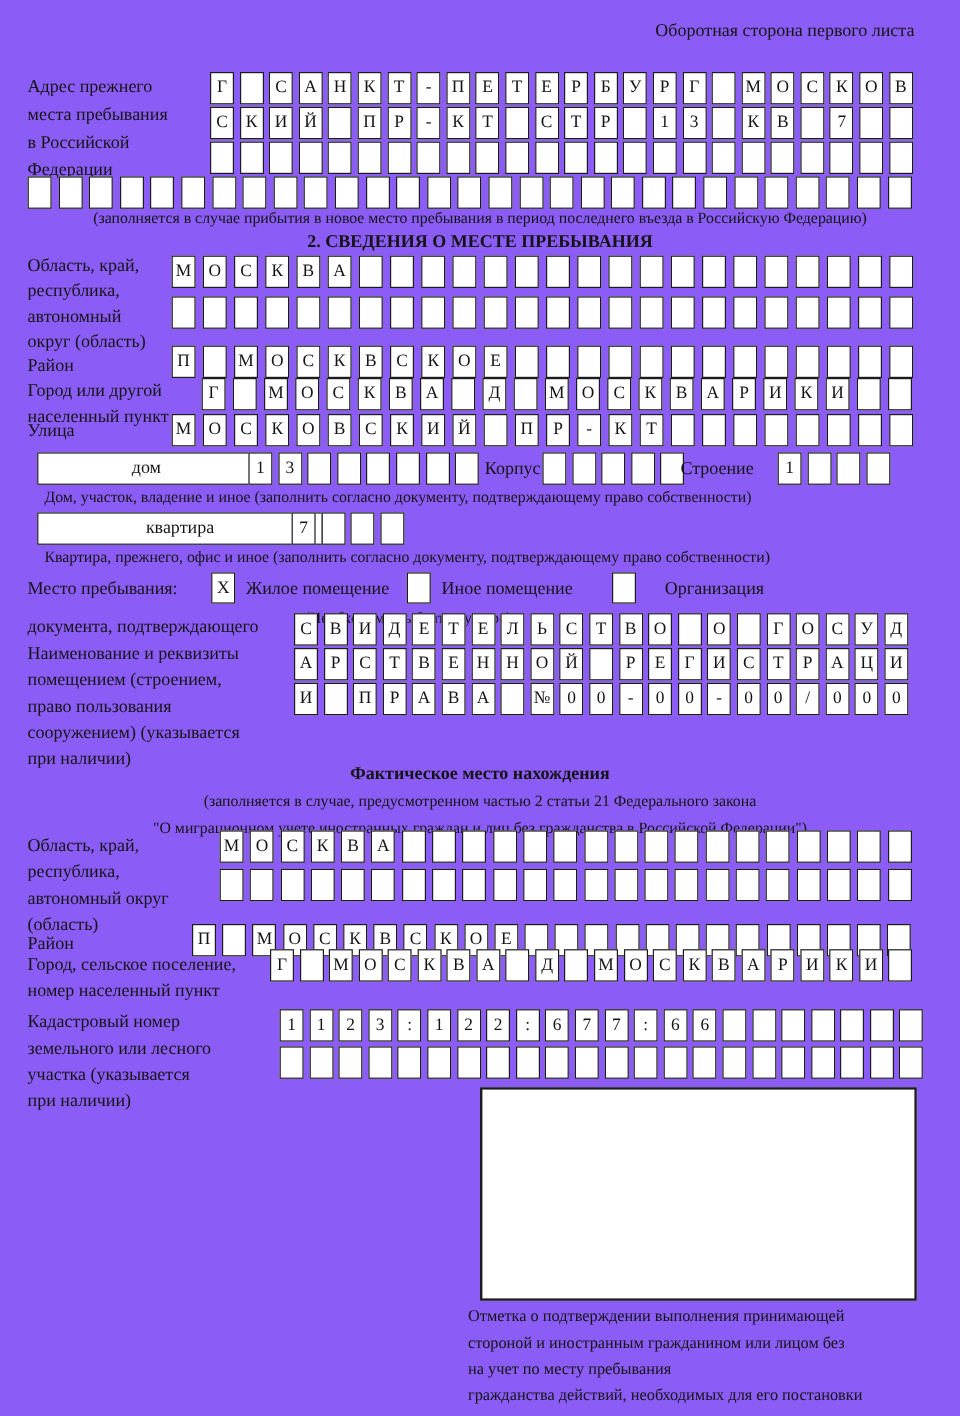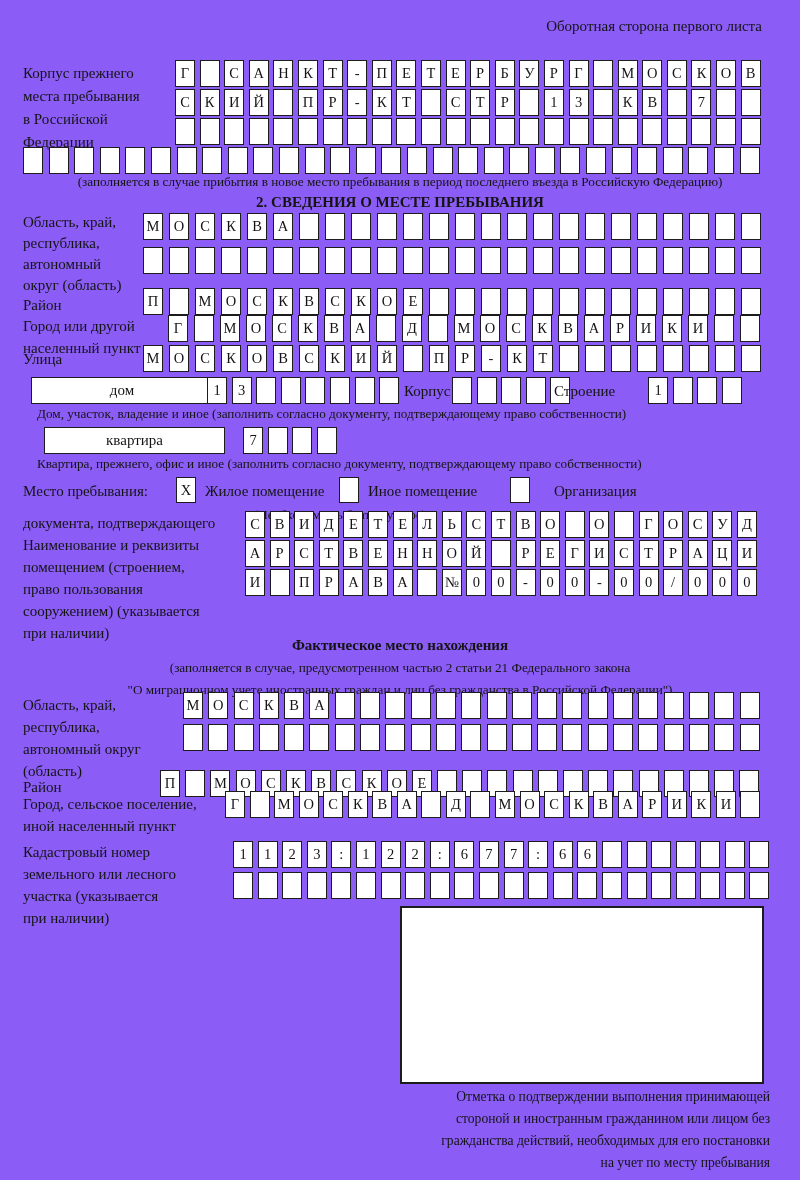--- a/index.html
+++ b/index.html
@@ -11,31 +11,31 @@
   .center{left:0;width:800px;text-align:center;}
   .bold{font-weight:bold;}
   .grid{position:absolute;display:flex;gap:4.6px;}
   .cell{flex:none;width:20px;height:27px;border:1.7px solid #1c1c1c;box-sizing:border-box;
         display:flex;align-items:center;justify-content:center;font-size:14.5px;background:#fff;}
   .wbox{position:absolute;height:27px;border:1.7px solid #1c1c1c;box-sizing:border-box;
         display:flex;align-items:center;justify-content:center;font-size:15px;background:#fff;}
   .cbx{position:absolute;width:20px;height:26px;border:1.7px solid #1c1c1c;box-sizing:border-box;
         display:flex;align-items:center;justify-content:center;font-size:14.5px;background:#fff;}
   .stamp{position:absolute;border:2px solid #1c1c1c;background:#fff;}
-  .stampcap{position:absolute;font-size:13.6px;line-height:22px;text-align:right;}
+  .stampcap{position:absolute;font-size:13.6px;line-height:22px;text-align:left;}
 </style>
 </head>
 <body>
 
 <div class="page">
 
   <div class="lbl" style="top:16px;right:38px">Оборотная сторона первого листа</div>
 
   <div class="lblblock" style="left:23px;top:62px">
-    <div>Корпус прежнего</div>
+    <div>Адрес прежнего</div>
     <div>места пребывания</div>
     <div>в Российской</div>
     <div>Федерации</div>
   </div>
   <div class="grid" style="left:175px;top:60px">
       <div class="cell">Г</div>
       <div class="cell"></div>
       <div class="cell">С</div>
       <div class="cell">А</div>
       <div class="cell">Н</div>
@@ -303,30 +303,30 @@
       <div class="cell"></div>
     </div>
   <div class="lbl" style="left:404px;top:381px">Корпус</div>
   <div class="grid" style="left:452px;top:377px">
       <div class="cell"></div>
       <div class="cell"></div>
       <div class="cell"></div>
       <div class="cell"></div>
       <div class="cell"></div>
     </div>
-  <div class="lbl" style="left:554px;top:381px">Строение</div>
+  <div class="lbl" style="left:567px;top:381px">Строение</div>
   <div class="grid" style="left:648px;top:377px">
       <div class="cell">1</div>
       <div class="cell"></div>
       <div class="cell"></div>
       <div class="cell"></div>
     </div>
   <div class="cap" style="left:37px;top:406px">Дом, участок, владение и иное (заполнить согласно документу, подтверждающему право собственности)</div>
 
-  <div class="wbox" style="left:44px;top:427px;width:181px">квартира</div>
+  <div class="wbox" style="left:31px;top:427px;width:238px">квартира</div>
   <div class="grid" style="left:243px;top:427px">
       <div class="cell">7</div>
       <div class="cell"></div>
       <div class="cell"></div>
       <div class="cell"></div>
     </div>
   <div class="cap" style="left:37px;top:456px">Квартира, прежнего, офис и иное (заполнить согласно документу, подтверждающему право собственности)</div>
 
   <div class="lbl" style="left:23px;top:481px">Место пребывания:</div>
   <div class="cbx" style="left:176px;top:477px">X</div>
@@ -499,21 +499,21 @@
       <div class="cell"></div>
       <div class="cell"></div>
       <div class="cell"></div>
       <div class="cell"></div>
       <div class="cell"></div>
       <div class="cell"></div>
     </div>
 
   <div class="lblblock" style="left:23px;top:793px;line-height:22px">
     <div>Город, сельское поселение,</div>
-    <div>иной населенный пункт</div>
+    <div>номер населенный пункт</div>
   </div>
   <div class="grid" style="left:225px;top:791px;gap:4.55px">
       <div class="cell">Г</div>
       <div class="cell"></div>
       <div class="cell">М</div>
       <div class="cell">О</div>
       <div class="cell">С</div>
       <div class="cell">К</div>
       <div class="cell">В</div>
       <div class="cell">А</div>
@@ -585,17 +585,17 @@
       <div class="cell"></div>
       <div class="cell"></div>
       <div class="cell"></div>
       <div class="cell"></div>
     </div>
 
   <div class="stamp" style="left:400px;top:906px;width:360px;height:174px"></div>
   <div class="stampcap" style="left:390px;top:1086px;width:380px">
     <div>Отметка о подтверждении выполнения принимающей</div>
     <div>стороной и иностранным гражданином или лицом без</div>
+    <div>на учет по месту пребывания</div>
     <div>гражданства действий, необходимых для его постановки</div>
-    <div>на учет по месту пребывания</div>
   </div>
 
 </div>
 
 </body></html>

